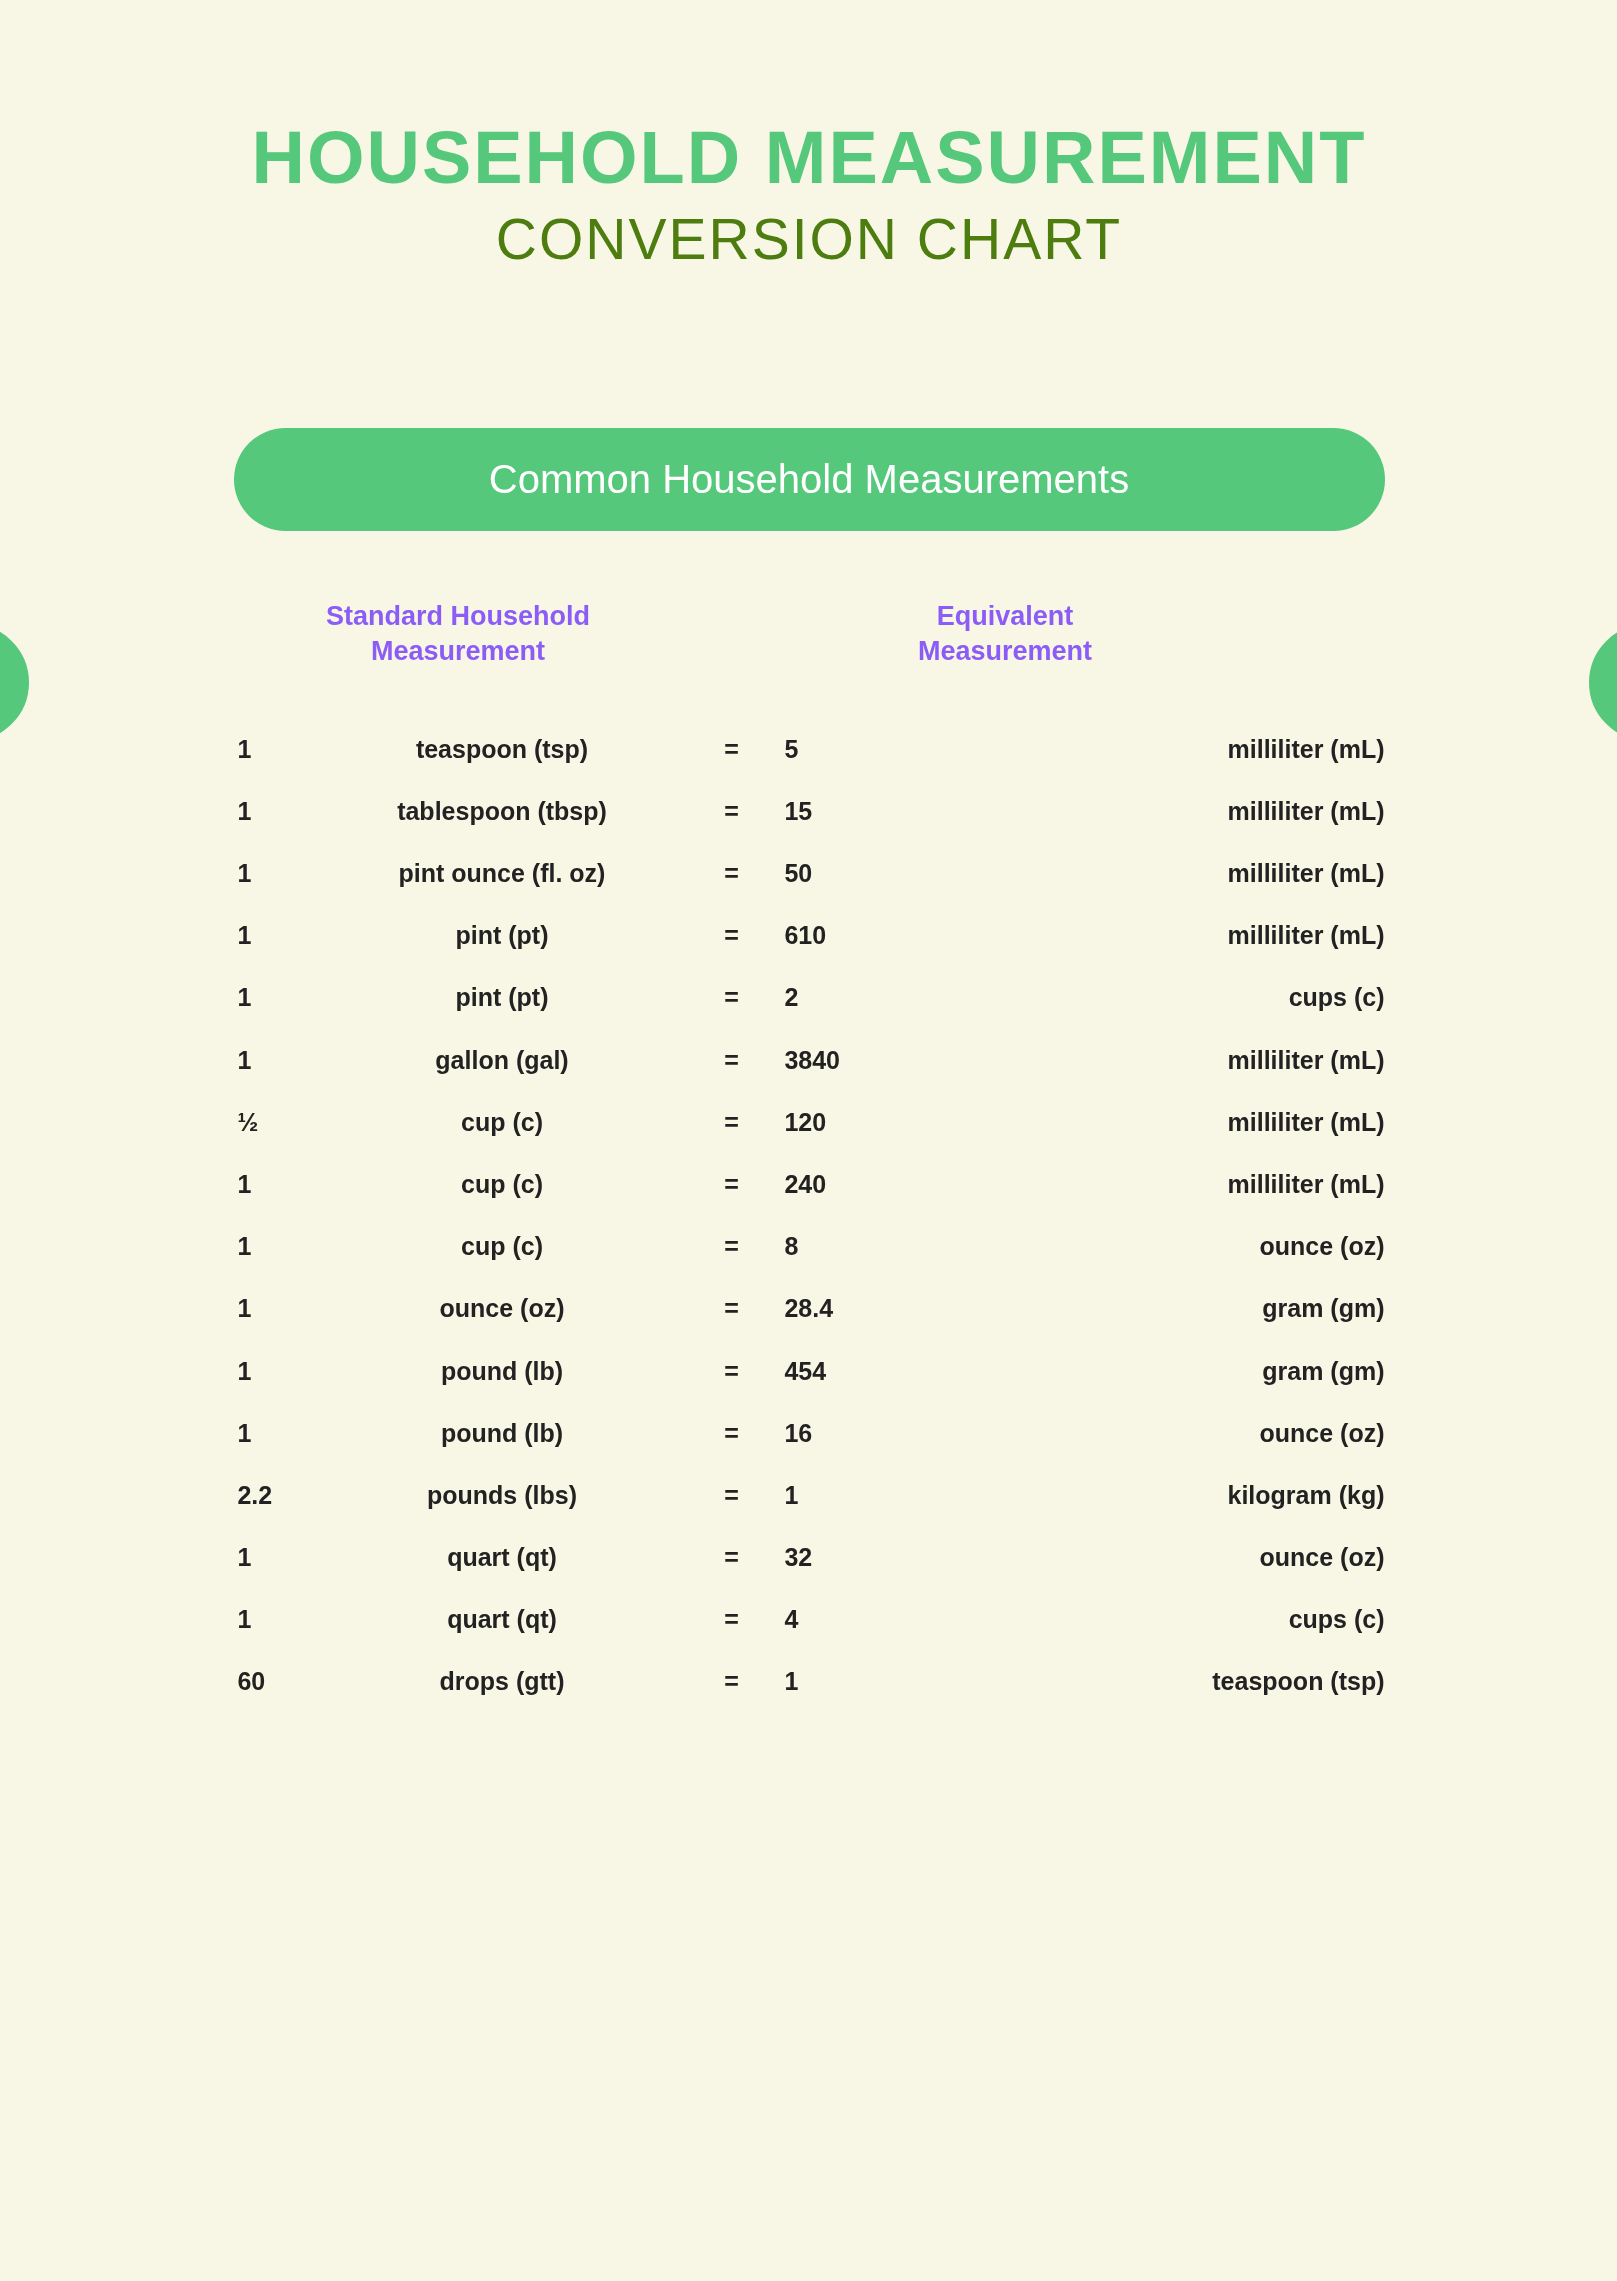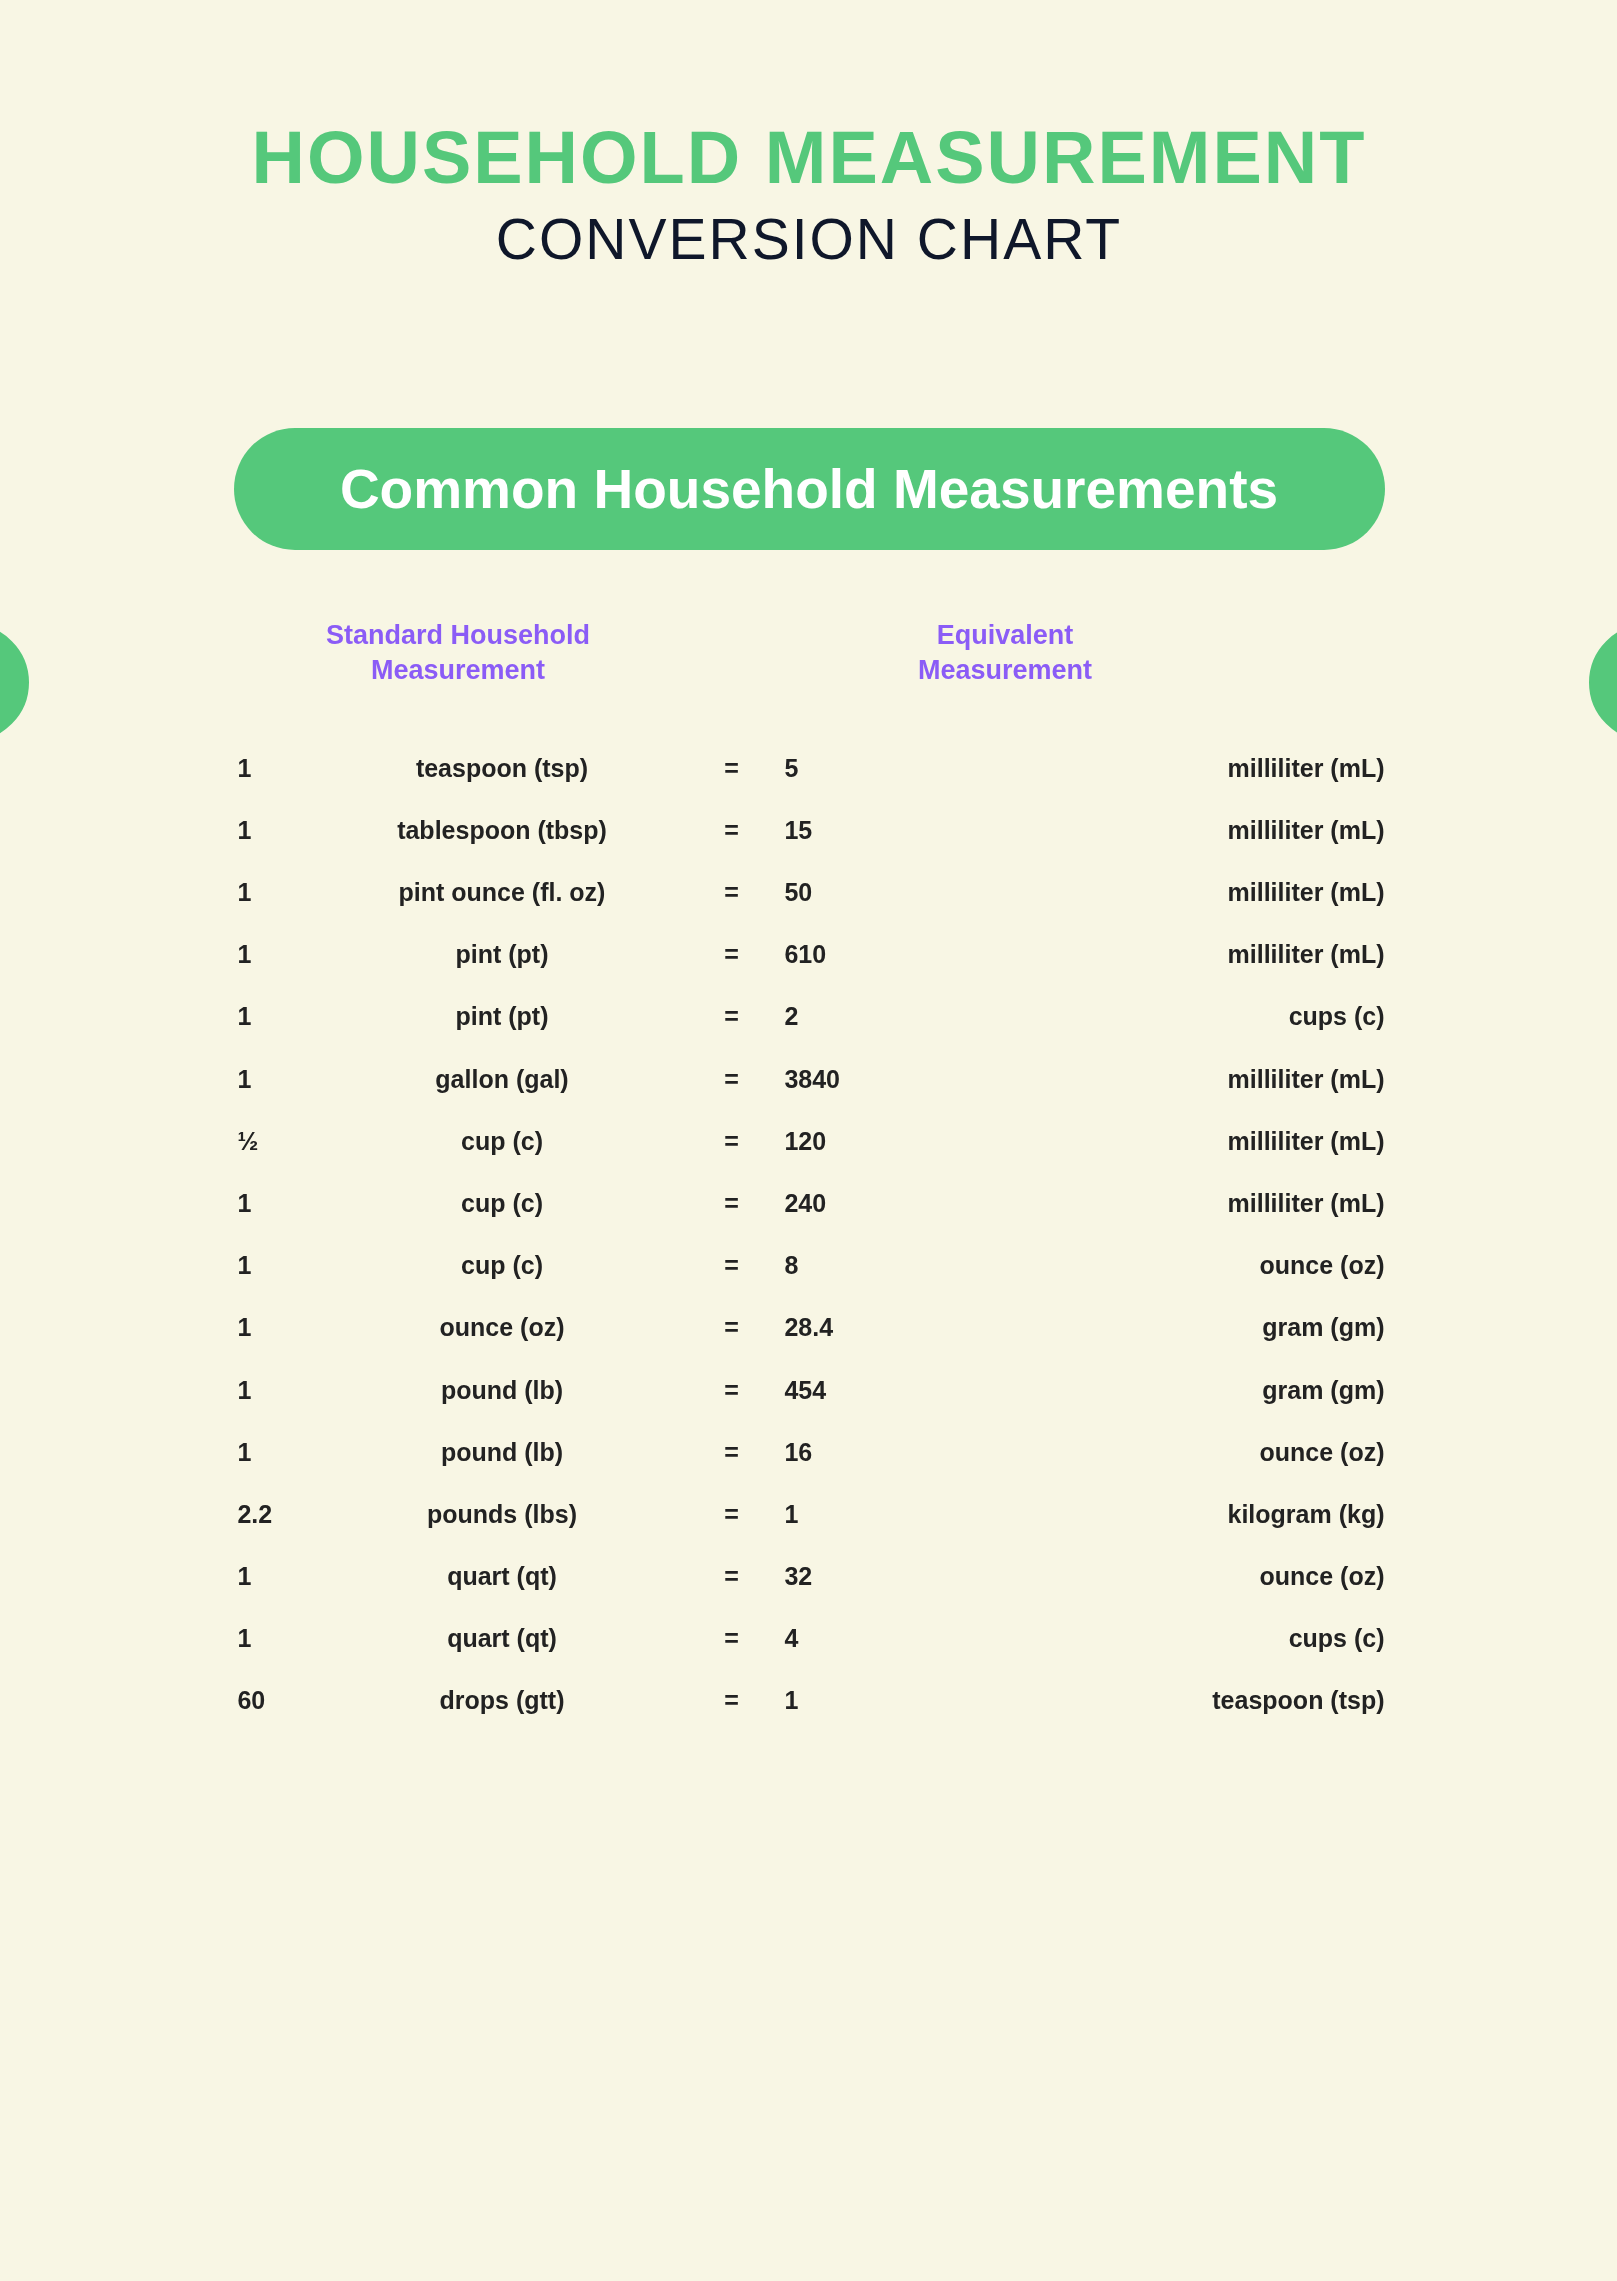--- a/index.html
+++ b/index.html
@@ -15,31 +15,31 @@
     text-align: center;
     padding-top: 115px;
   }
   .title-main {
     color: #55c87b;
     font-size: 74px;
     font-weight: 800;
     letter-spacing: 2px;
   }
   .title-sub {
-    color: #0f172a;
+    color: #4d7c0f;
     font-size: 57px;
     font-weight: 400;
     letter-spacing: 2px;
     margin-top: 5.9px;
   }
   .pill {
     background: #55c87b;
     color: #ffffff;
-    font-size: 55px;
-    font-weight: 700;
+    font-size: 40px;
+    font-weight: 400;
     text-align: center;
     width: 1151px;
     margin: 156px auto 4px auto;
     padding: 29px 0;
     border-radius: 68px;
   }
   .deco {
     position: absolute;
     width: 117px;
     height: 117px;

